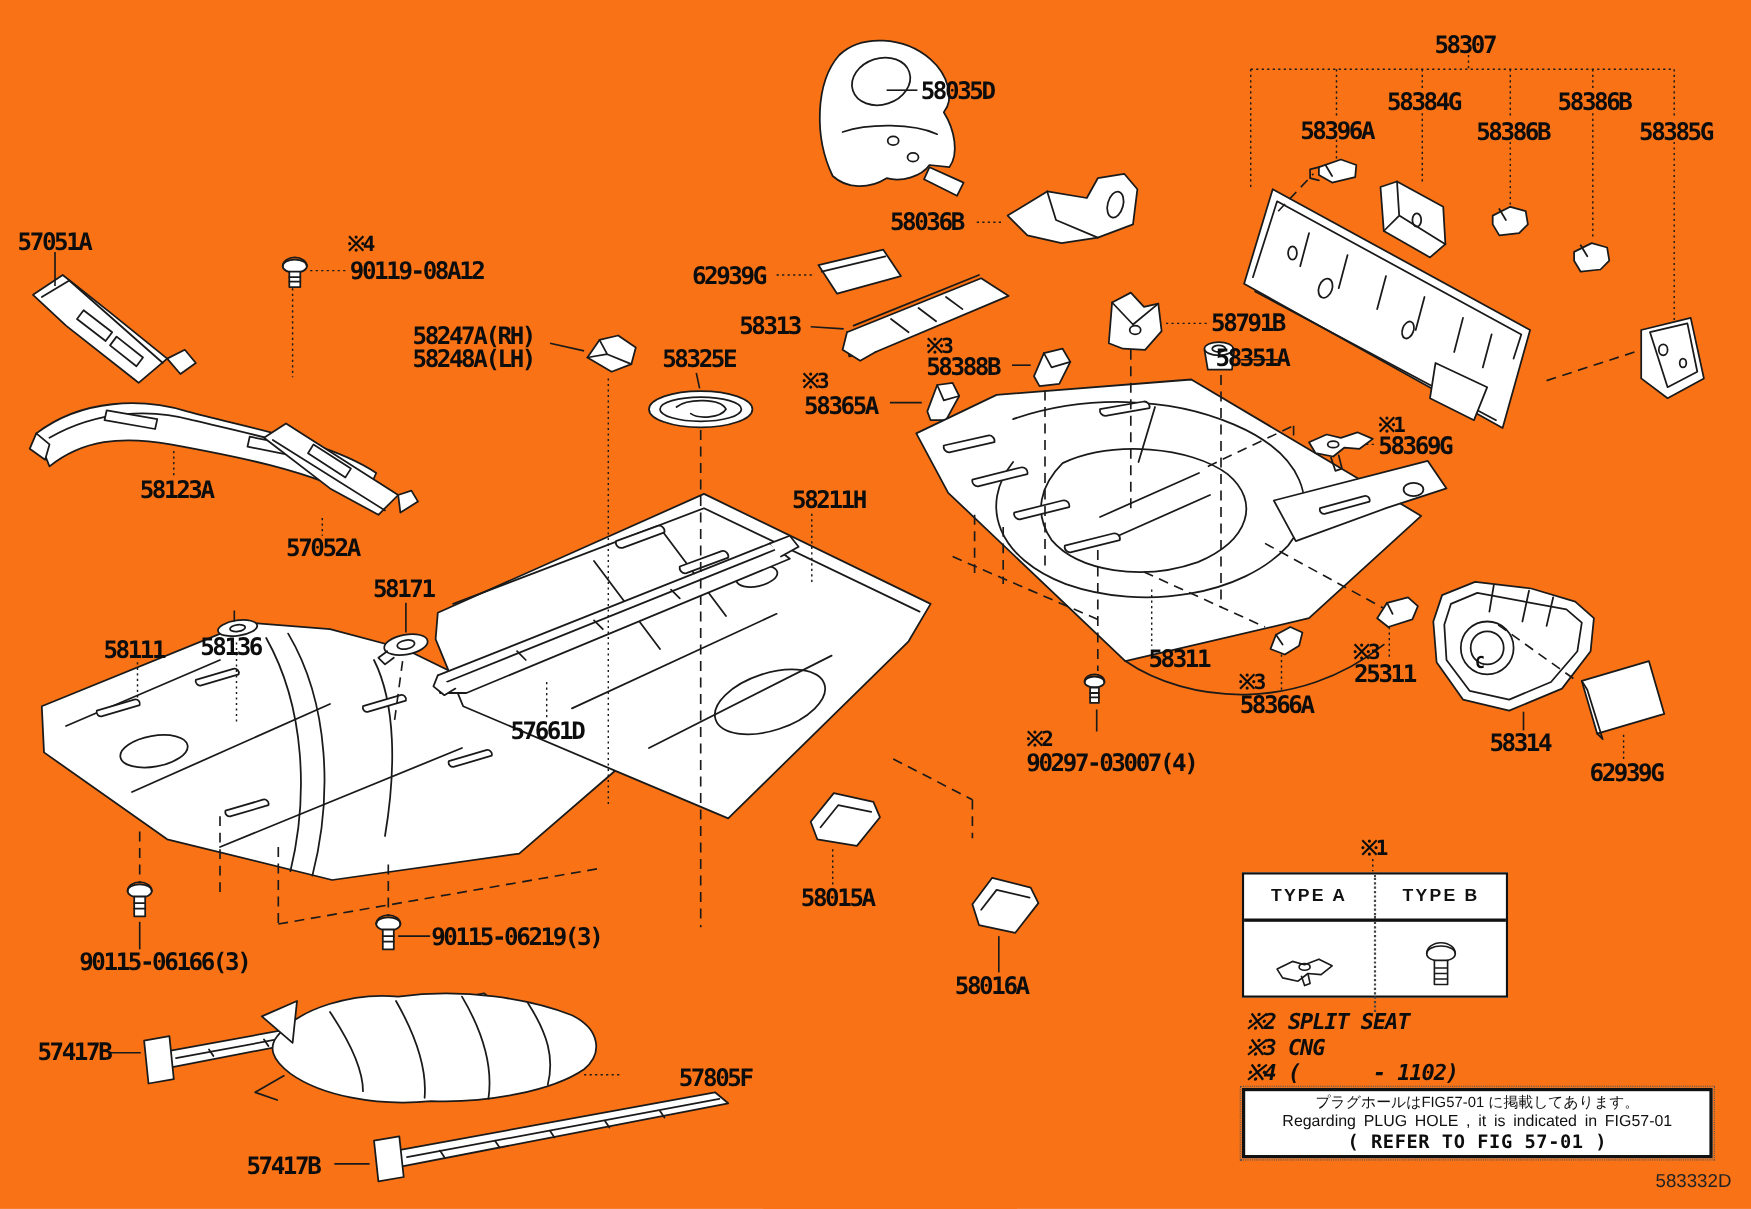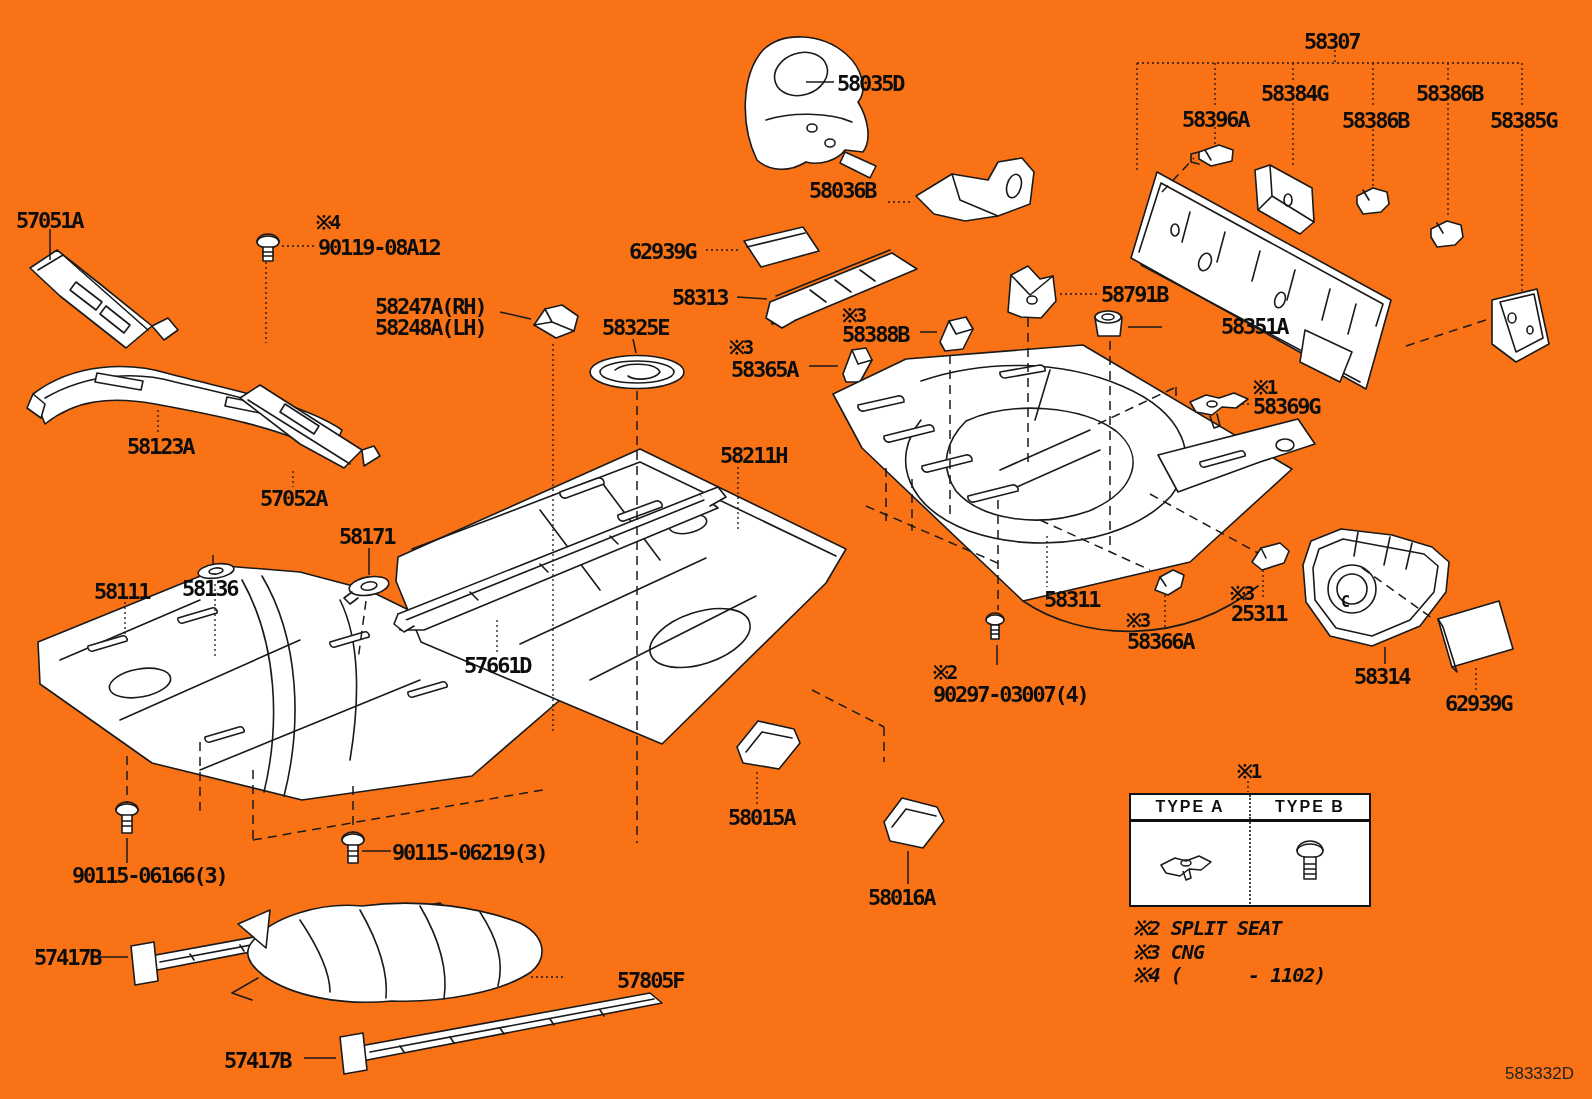--- a/index.html
+++ b/index.html
@@ -5,21 +5,21 @@
   html,body{margin:0;padding:0;background:#e8e8e8;}
   #stage{position:relative;width:1592px;height:1099px;background:#f97316;overflow:hidden;
          font-family:"DejaVu Sans Mono",monospace;}
   #art{position:absolute;left:0;top:0;}
   #labels-layer{position:absolute;left:0;top:0;width:100%;height:100%;}
   .plabel{position:absolute;font-family:"DejaVu Sans Mono",monospace;font-weight:700;
           font-size:22px;letter-spacing:-2.2px;line-height:1;color:#0d0d0d;white-space:pre;}
   
   #legend{position:absolute;left:1129px;top:793px;width:242px;height:114px;
           border:2px solid #111;box-sizing:border-box;background:#fff;}
-  #legend .hdr{display:flex;height:27px;border-bottom:3px solid #111;box-sizing:border-box;}
+  #legend .hdr{display:flex;height:43px;border-bottom:3px solid #111;box-sizing:border-box;}
   #legend .hdr .cell{flex:1;display:flex;align-items:center;justify-content:center;
           font-family:"Liberation Sans",sans-serif;font-weight:700;font-size:16px;
           letter-spacing:2px;color:#111;}
   #legend .bdy{display:flex;height:82px;}
   #legend .bdy .cell{flex:1;display:flex;align-items:center;justify-content:center;}
   #legend .colB{border-left:2px dotted #444;box-sizing:border-box;}
   
   .note-line{position:absolute;left:1133px;font-family:"DejaVu Sans Mono",monospace;
           font-weight:700;font-size:20px;letter-spacing:-1px;color:#0d0d0d;white-space:pre;font-style:italic;}
   
@@ -377,35 +377,35 @@
   </svg>
 
   <div id="labels-layer">
       <div class="plabel" style="left: 1304px; top: 31px;">58307</div>
       <div class="plabel" style="left: 1261px; top: 83px;">58384G</div>
       <div class="plabel" style="left: 1416px; top: 83px;">58386B</div>
       <div class="plabel" style="left: 1182px; top: 109px;">58396A</div>
       <div class="plabel" style="left: 1342px; top: 110px;">58386B</div>
       <div class="plabel" style="left: 1490px; top: 110px;">58385G</div>
       <div class="plabel" style="left: 837px; top: 73px;">58035D</div>
-      <div class="plabel" style="left: 809px; top: 180px;">58036B</div>
+      <div class="plabel" style="left: 809px; top: 192px;">58036B</div>
       <div class="plabel" style="left: 629px; top: 241px;">62939G</div>
       <div class="plabel" style="left: 672px; top: 287px;">58313</div>
       <div class="plabel" style="left: 16px; top: 210px;">57051A</div>
       <div class="plabel" style="left: 316px; top: 213px; font-size: 19px;">※4</div>
       <div class="plabel" style="left: 318px; top: 237px;">90119-08A12</div>
       <div class="plabel" style="left: 375px; top: 296px;">58247A(RH)</div>
       <div class="plabel" style="left: 375px; top: 317px;">58248A(LH)</div>
       <div class="plabel" style="left: 602px; top: 317px;">58325E</div>
       <div class="plabel" style="left: 729px; top: 338px; font-size: 19px;">※3</div>
       <div class="plabel" style="left: 731px; top: 359px;">58365A</div>
       <div class="plabel" style="left: 842px; top: 306px; font-size: 19px;">※3</div>
       <div class="plabel" style="left: 842px; top: 324px;">58388B</div>
       <div class="plabel" style="left: 1101px; top: 284px;">58791B</div>
-      <div class="plabel" style="left: 1221px; top: 316px;">58351A</div>
+      <div class="plabel" style="left: 1105px; top: 316px;">58351A</div>
       <div class="plabel" style="left: 1253px; top: 378px; font-size: 19px;">※1</div>
       <div class="plabel" style="left: 1253px; top: 396px;">58369G</div>
       <div class="plabel" style="left: 127px; top: 436px;">58123A</div>
       <div class="plabel" style="left: 260px; top: 488px;">57052A</div>
       <div class="plabel" style="left: 182px; top: 535px; margin-top: 43px;">58136</div>
       <div class="plabel" style="left: 339px; top: 526px;">58171</div>
       <div class="plabel" style="left: 94px; top: 581px;">58111</div>
       <div class="plabel" style="left: 704px; top: 445px; margin-left: 16px;">58211H</div>
       <div class="plabel" style="left: 464px; top: 655px;">57661D</div>
       <div class="plabel" style="left: 1044px; top: 589px;">58311</div>
@@ -453,15 +453,20 @@
           </g>
         </svg>
       </div>
     </div>
   </div>
 
   <div class="note-line" style="top:914px">※2 SPLIT SEAT</div>
   <div class="note-line" style="top:938px">※3 CNG</div>
   <div class="note-line" style="top:961px">※4 (      - 1102)</div>
 
+  <div id="note-box">
+    <div class="jp">プラグホールはFIG57-01 に掲載してあります。</div>
+    <div class="en">Regarding PLUG HOLE , it is indicated in FIG57-01</div>
+    <div class="ref">( REFER TO FIG 57-01 )</div>
+  </div>
 
   <div id="figure-id">583332D</div>
 </div>
 
 </body></html>

